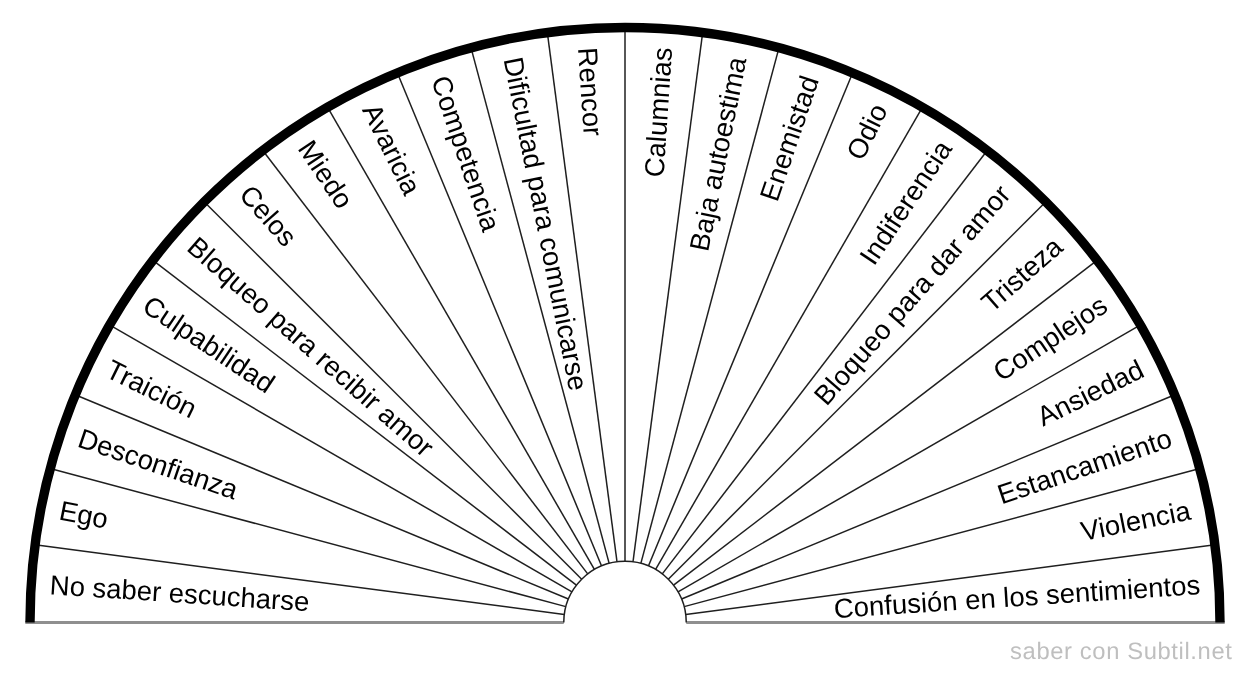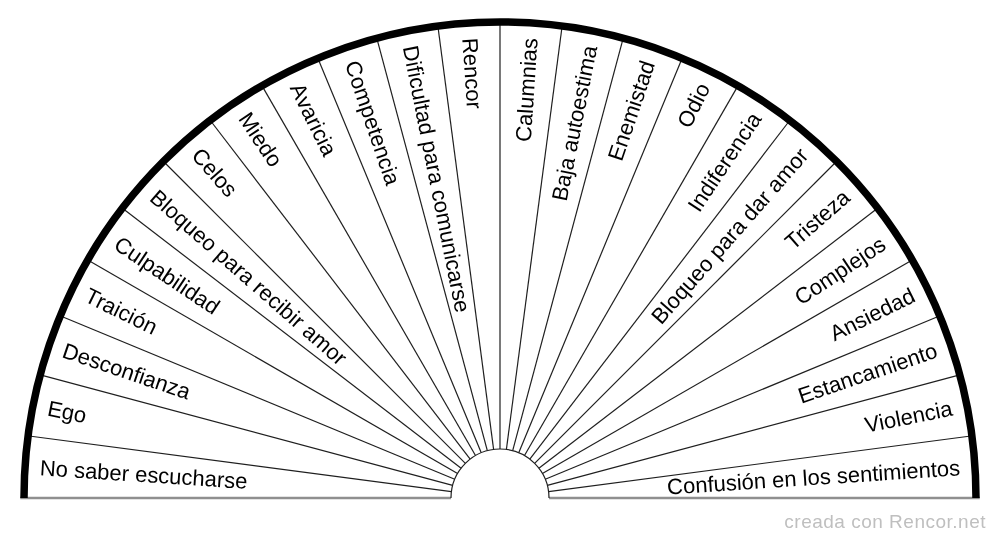--- a/index.html
+++ b/index.html
@@ -82,14 +82,14 @@
       <text x="703.8950861909595" y="84.54166615343064" text-anchor="end" dominant-baseline="central" fill="#000000" transform="rotate(-63.75 703.8950861909595 84.54166615343064)">Odio</text>
       <text x="756.1178774220366" y="114.69250872852666" text-anchor="end" dominant-baseline="central" fill="#000000" transform="rotate(-56.25 756.1178774220366 114.69250872852666)">Indiferencia</text>
       <text x="803.9584207611317" y="151.40184875219148" text-anchor="end" dominant-baseline="central" fill="#000000" transform="rotate(-48.75 803.9584207611317 151.40184875219148)">Bloqueo para dar amor</text>
       <text x="846.5981512478086" y="194.04157923886828" text-anchor="end" dominant-baseline="central" fill="#000000" transform="rotate(-41.25 846.5981512478086 194.04157923886828)">Tristeza</text>
       <text x="883.3074912714733" y="241.8821225779634" text-anchor="end" dominant-baseline="central" fill="#000000" transform="rotate(-33.75 883.3074912714733 241.8821225779634)">Complejos</text>
       <text x="913.4583338465693" y="294.1049138090404" text-anchor="end" dominant-baseline="central" fill="#000000" transform="rotate(-26.25 913.4583338465693 294.1049138090404)">Ansiedad</text>
       <text x="936.5347896972437" y="349.8164064952425" text-anchor="end" dominant-baseline="central" fill="#000000" transform="rotate(-18.75 936.5347896972437 349.8164064952425)">Estancamiento</text>
       <text x="952.1420142658892" y="408.0633615505649" text-anchor="end" dominant-baseline="central" fill="#000000" transform="rotate(-11.25 952.1420142658892 408.0633615505649)">Violencia</text>
       <text x="960.0129636129961" y="467.84915742490404" text-anchor="end" dominant-baseline="central" fill="#000000" transform="rotate(-3.75 960.0129636129961 467.84915742490404)">Confusión en los sentimientos</text>
     </svg>
-  <div class="watermark" style="color: rgb(191, 191, 191);">creada con Rencor.net</div>
+  <div class="watermark" style="color: rgb(191, 191, 191);">saber con Subtil.net</div>
 </div>
 
 </body></html>

